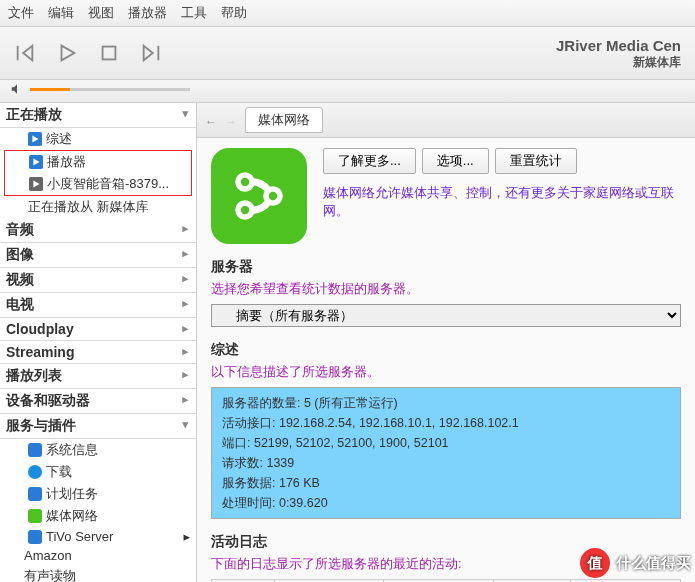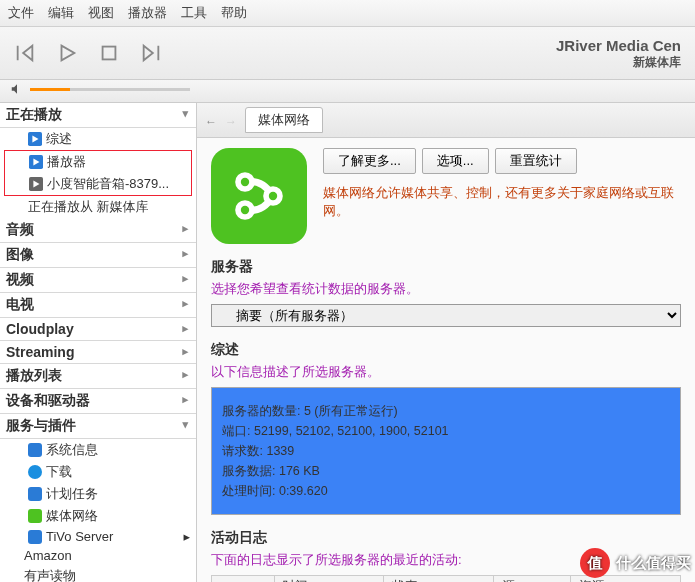--- a/index.html
+++ b/index.html
@@ -25,25 +25,25 @@
 .highlight-box .sub { padding-left: 24px; }
 .ico { width: 14px; height: 14px; display: inline-block; flex-shrink: 0; }
 .content { flex: 1; background: #fafafa; overflow: hidden; display: flex; flex-direction: column; }
 .crumb { background: linear-gradient(#f4f4f4,#e6e6e6); border-bottom: 1px solid #ccc; padding: 4px 8px; display:flex; align-items:center; gap:8px; }
 .tab { background: #fff; border:1px solid #bbb; padding:3px 12px; font-size:13px; border-radius: 3px 3px 0 0; }
 .body { padding: 10px 14px; overflow-y:auto; flex:1; }
 .head-row { display:flex; align-items:flex-start; gap:16px; }
 .logo { width:96px; height:96px; background:#4ec221; border-radius:18px; display:flex; align-items:center; justify-content:center; }
 .btnrow { display:flex; gap:6px; margin-bottom:10px; }
 .btn { background:linear-gradient(#fdfdfd,#ececec); border:1px solid #aaa; padding:3px 14px; font-size:13px; border-radius:2px; }
-.desc { font-size:13px; color:#c2410c; }
+.desc { font-size:13px; color:#6d28d9; }
 .section-title { font-weight:bold; font-size:14px; margin-top:14px; margin-bottom:4px; }
 .section-sub { font-size:13px; color:#a21caf; margin-bottom:6px; }
 select.wide { width:100%; padding:2px 20px; font-size:13px; border:1px solid #999; }
-.info-box { border:1px solid #aaa; padding:13px 10px; margin-top:6px; font-size:12.5px; line-height:1.6; background:#3b82f6; }
+.info-box { border:1px solid #aaa; padding:5px 10px; margin-top:6px; font-size:12.5px; line-height:1.6; background:#7dd3fc; }
 table.log { width:100%; border:1px solid #aaa; border-collapse:collapse; font-size:12.5px; margin-top:6px; background:#fff; }
 table.log th, table.log td { border:1px solid #ccc; padding:2px 8px; text-align:left; }
 table.log th { background:#f4f4f4; font-weight:normal; }
 .watermark { position:absolute; right:4px; bottom:4px; display:flex; align-items:center; gap:6px; color:#fff; font-size:15px; text-shadow:0 0 3px #000; font-weight:bold; }
 .watermark .circle { width:30px; height:30px; border-radius:50%; background:#e33; display:flex; align-items:center; justify-content:center; font-size:15px; }
 </style>
 </head>
 <body>
 
 <div class="menubar">
@@ -183,20 +183,21 @@
       </div>
 
       <div class="section-title">服务器</div>
       <div class="section-sub">选择您希望查看统计数据的服务器。</div>
       <select class="wide"><option>摘要（所有服务器）</option></select>
 
       <div class="section-title">综述</div>
       <div class="section-sub">以下信息描述了所选服务器。</div>
       <div class="info-box">
         <div>服务器的数量: 5 (所有正常运行)</div>
+        <div>活动接口: 192.168.2.54, 192.168.10.1, 192.168.102.1</div>
         <div>端口: 52199, 52102, 52100, 1900, 52101</div>
         <div>请求数: 1339</div>
         <div>服务数据: 176 KB</div>
         <div>处理时间: 0:39.620</div>
       </div>
 
       <div class="section-title">活动日志</div>
       <div class="section-sub">下面的日志显示了所选服务器的最近的活动:</div>
       <table class="log">
         <tbody>

